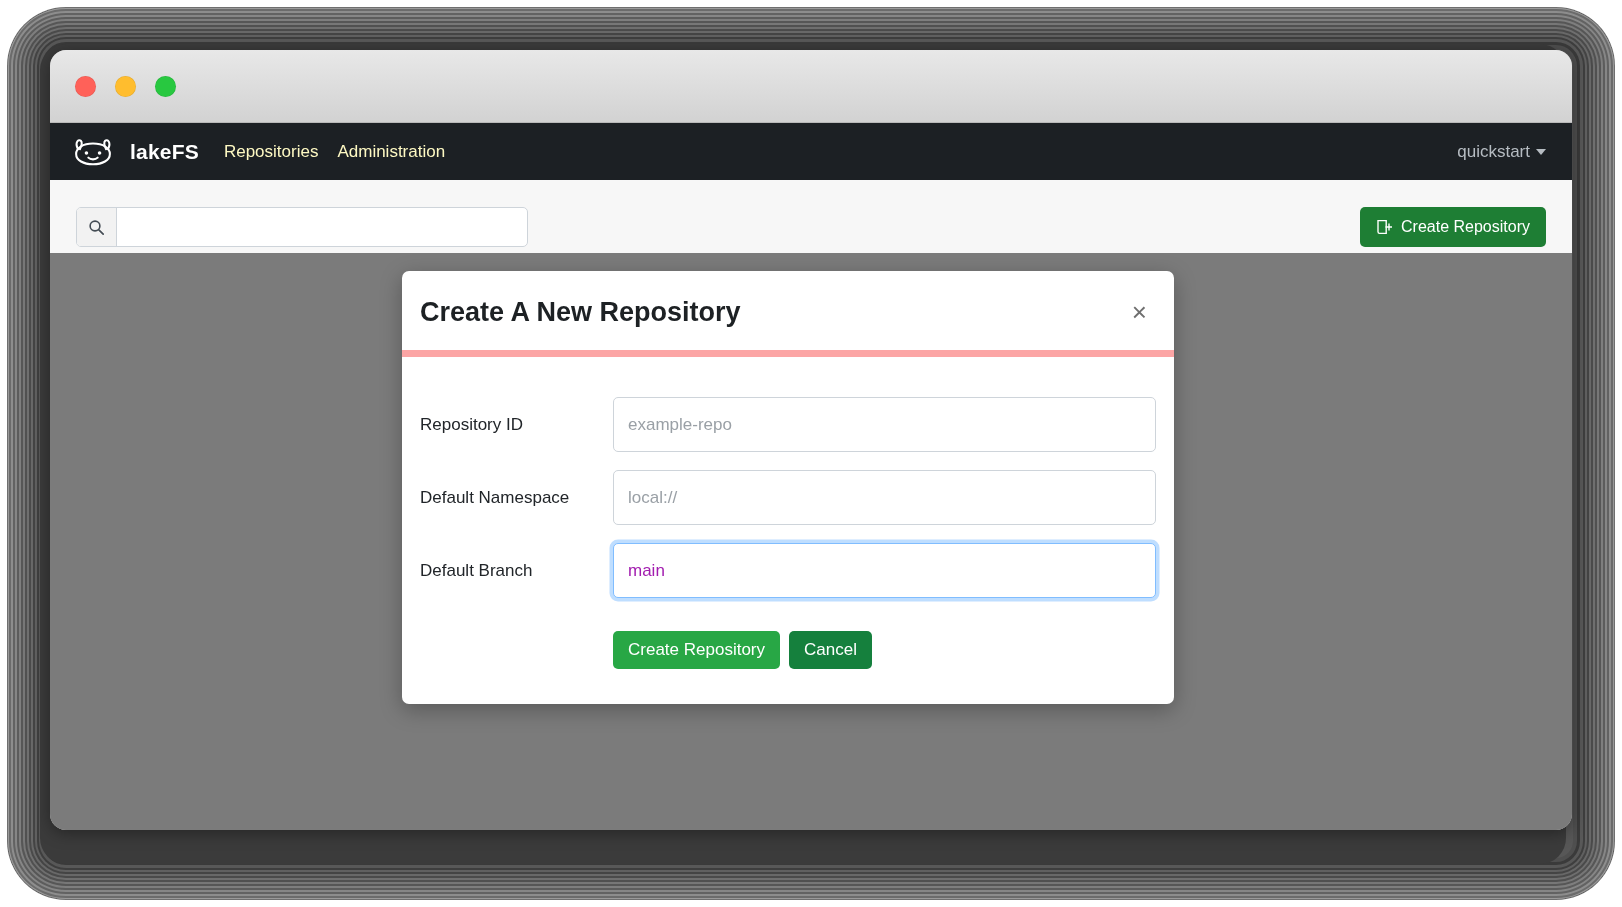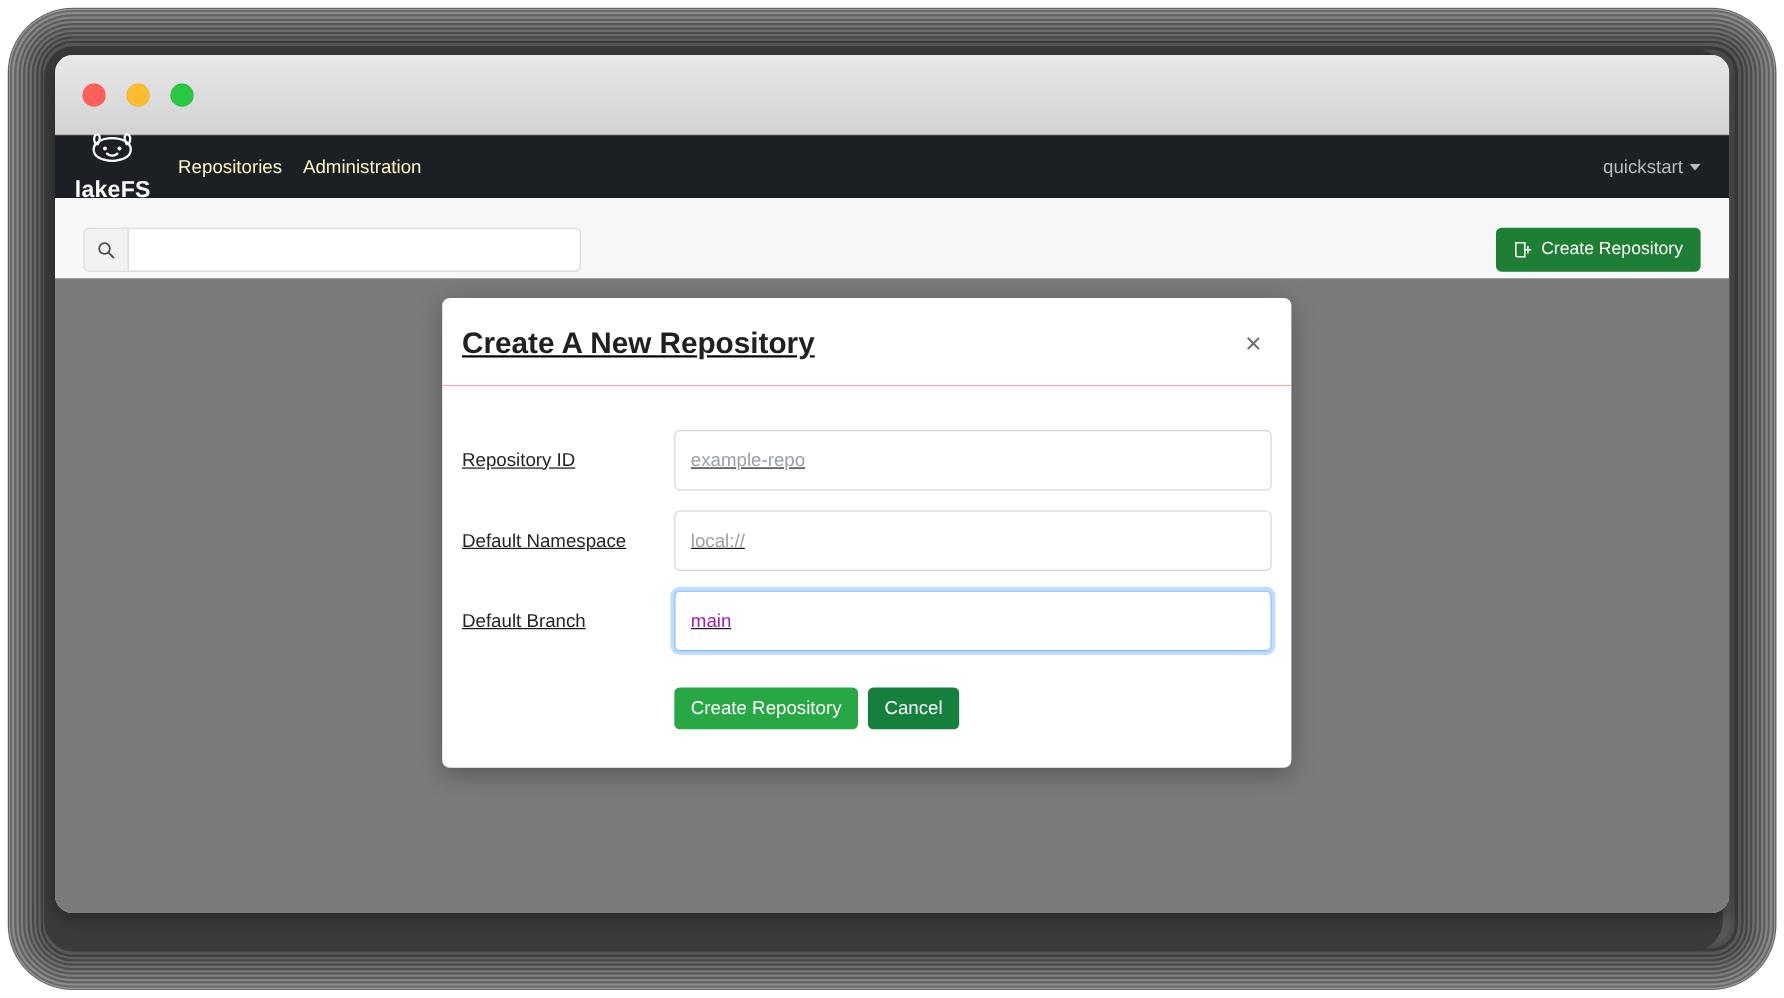--- a/index.html
+++ b/index.html
@@ -82,21 +82,21 @@
 
   
   #navbar {
     position: relative;
     height: 57px;
     background: #1c2024;
     display: flex;
     align-items: center;
     padding: 0 26px 0 18px;
   }
-  .brand { display: flex; align-items: center; gap: 12px; margin-right: 25px; flex-direction: column; }
+  .brand { display: flex; align-items: center; gap: 12px; margin-right: 25px; }
   .brand-logo { width: 50px; height: 30px; display: block; }
   .brand-name {
     color: #ffffff; font-size: 21px; font-weight: bold; letter-spacing: .2px;
   }
   .nav-link {
     color: #fef9c3; font-size: 17px; margin-right: 19px; white-space: nowrap;
   }
   .nav-spacer { flex: 1; }
   .nav-user {
     color: #b6bcc2; font-size: 17px; display: flex; align-items: center; gap: 6px;
@@ -161,40 +161,38 @@
     position: absolute;
     left: 352px; top: 91px;
     width: 772px;
     background: #ffffff;
     border-radius: 7px;
     box-shadow: 0 6px 22px rgba(0,0,0,.28);
   }
   #modal-header {
     position: relative;
     padding: 26px 24px 22px 18px;
-    border-bottom: 1px solid #fca5a5;
-    text-decoration: underline;
+    border-bottom: 7px solid #fca5a5;
   }
   #modal-title {
     font-size: 27px; font-weight: bold; color: #1d2124;
     margin: 0; line-height: 1.15;
   }
   #close-btn {
     position: absolute; right: 21px; top: 24px;
     background: transparent; border: 0;
     font-size: 26px; line-height: 1;
     color: #6f6f6f; cursor: pointer; padding: 4px 6px;
     font-family: "Liberation Sans", sans-serif;
   }
   #modal-body { padding: 40px 18px 0 18px; }
 
   .form-row {
     display: flex; align-items: center;
     margin-bottom: 18px;
-    text-decoration: underline;
   }
   .form-label {
     width: 193px; font-size: 17px; color: #212529; flex-shrink: 0;
   }
   .form-control {
     flex: 1; height: 55px;
     border: 1px solid #ced4da; border-radius: 5px;
     padding: 0 14px; font-size: 17px; color: #495057;
     outline: none; background: #ffffff;
     font-family: "Liberation Sans", sans-serif;

